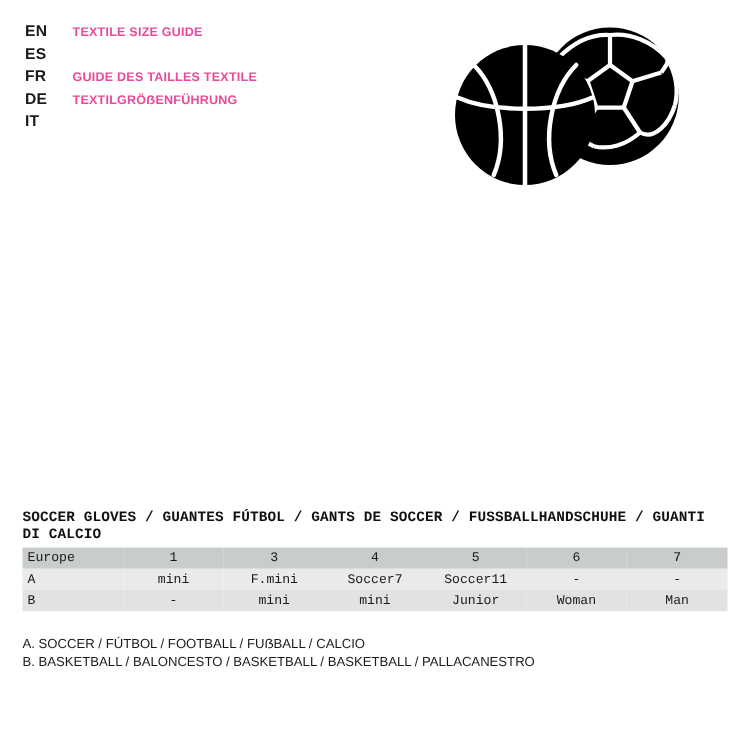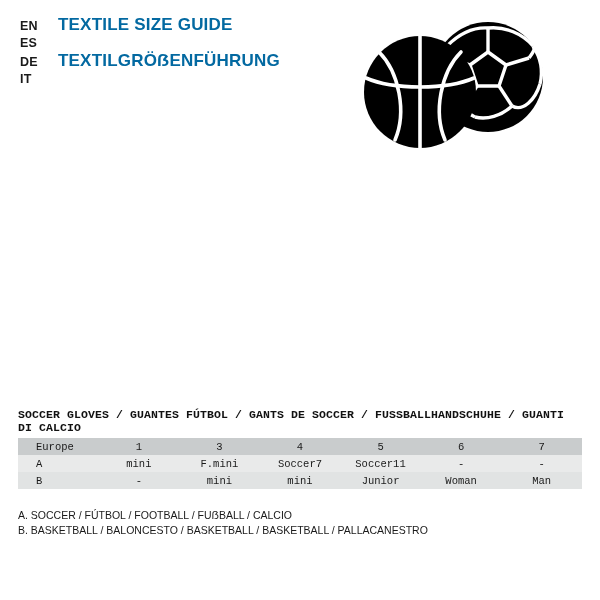--- a/index.html
+++ b/index.html
@@ -32,22 +32,22 @@
     letter-spacing: 0.2px;
     font-weight: bold;
   }
   .lang-code {
     width: 38px;
     flex: 0 0 38px;
     font-size: 12.5px;
     color: #1a1a1a;
   }
   .lang-text {
-    font-size: 17px;
-    color: #0369a1;
+    font-size: 10px;
+    color: #ec4899;
   }
 
   
   .balls {
     position: absolute;
     left: 355px;
     top: 20px;
     width: 200px;
     height: 145px;
   }
@@ -83,21 +83,21 @@
     border: none;
   }
   table.size-table tr.header-row td {
     background: #c9cccd;
   }
   table.size-table tr.body-row td {
     background: #e9eaea;
   }
   table.size-table td.first-col {
     text-align: left;
-    padding-left: 18px;
+    padding-left: 4px;
   }
   table.size-table tr.body-row.alt td {
     background: #e1e3e3;
   }
 
   
   .footnotes {
     position: absolute;
     left: 18px;
     top: 508px;
@@ -112,20 +112,24 @@
 </head>
 <body>
 
 <div class="lang-block">
   <div class="lang-row">
     <span class="lang-code">EN</span>
     <span class="lang-text">TEXTILE SIZE GUIDE</span>
   </div>
   <div class="lang-row">
     <span class="lang-code">ES</span>
+  </div>
+  <div class="lang-row">
+    <span class="lang-code">FR</span>
+    <span class="lang-text">GUIDE DES TAILLES TEXTILE</span>
   </div>
   <div class="lang-row">
     <span class="lang-code">DE</span>
     <span class="lang-text">TEXTILGRÖẞENFÜHRUNG</span>
   </div>
   <div class="lang-row">
     <span class="lang-code">IT</span>
   </div>
 </div>
 

